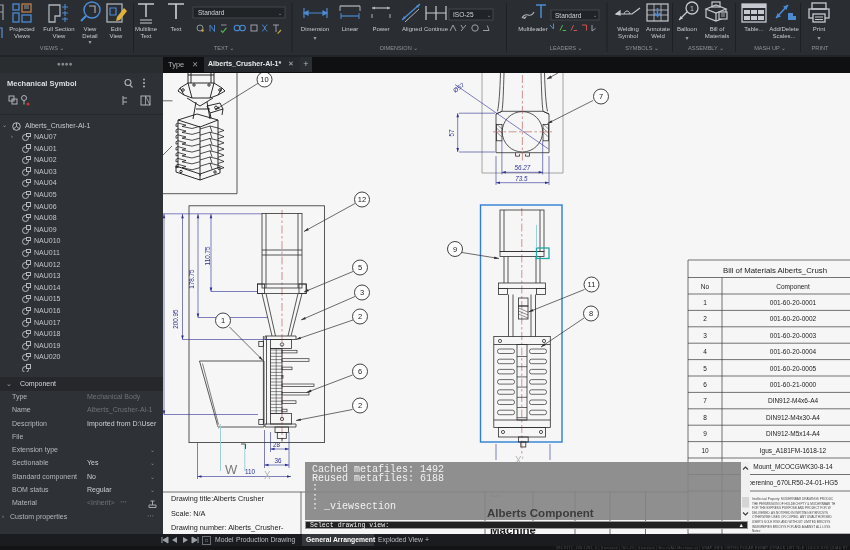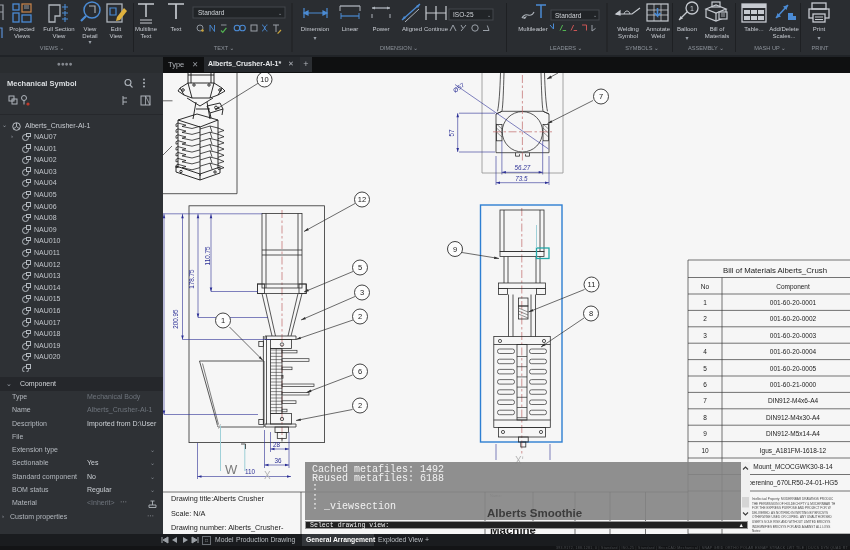--- a/index.html
+++ b/index.html
@@ -831,21 +831,21 @@
   <div class="abs" style="left:7px;top:3px;color:#f2f2f2;font-size:10px;font-family:'Liberation Mono',monospace;line-height:9.2px;white-space:pre;">Cached metafiles: 1492
 Reused metafiles: 6188
 :
 :
 : _viewsection</div>
 </div>
 <div class="abs" id="prompt" style="left:305px;top:520.5px;width:443px;height:8.5px;background:#222;border:0.5px solid #999;box-sizing:border-box;">
   <div class="abs" style="left:4px;top:0.5px;color:#f0f0f0;font-size:6.6px;font-family:'Liberation Mono',monospace;">Select drawing view:</div>
   <div class="abs" style="right:3px;top:0;color:#f5f5f5;font-size:5.5px;">▲</div>
 </div>
-<div class="abs" style="left:487px;top:507px;width:130px;color:#3c3c3c;font-size:11.5px;font-weight:bold;z-index:30;">Alberts Smoothie</div>
+<div class="abs" style="left:487px;top:507px;width:130px;color:#3c3c3c;font-size:11.5px;font-weight:bold;z-index:30;">Alberts Component</div>
 <div class="abs" id="sheetbar">
   <svg class="abs" style="left:161px;top:2px;" width="40" height="8" viewBox="0 0 40 8">
     <g fill="#9ba0a6">
         <path d="M1,1 v6 M7,1 l-5,3 l5,3 z" stroke="#9ba0a6" stroke-width="1"></path>
     <path d="M16,1 l-5,3 l5,3 z"></path>
     <path d="M22,1 l5,3 l-5,3 z"></path>
     <path d="M31,1 l5,3 l-5,3 z M37,1 v6" stroke="#9ba0a6" stroke-width="1"></path>
       </g>
   </svg>
   <div class="abs" style="left:202px;top:2px;width:7px;height:7px;border:0.5px solid #6a6f75;color:#9ba0a6;font-size:5px;text-align:center;line-height:7px;">□</div>

